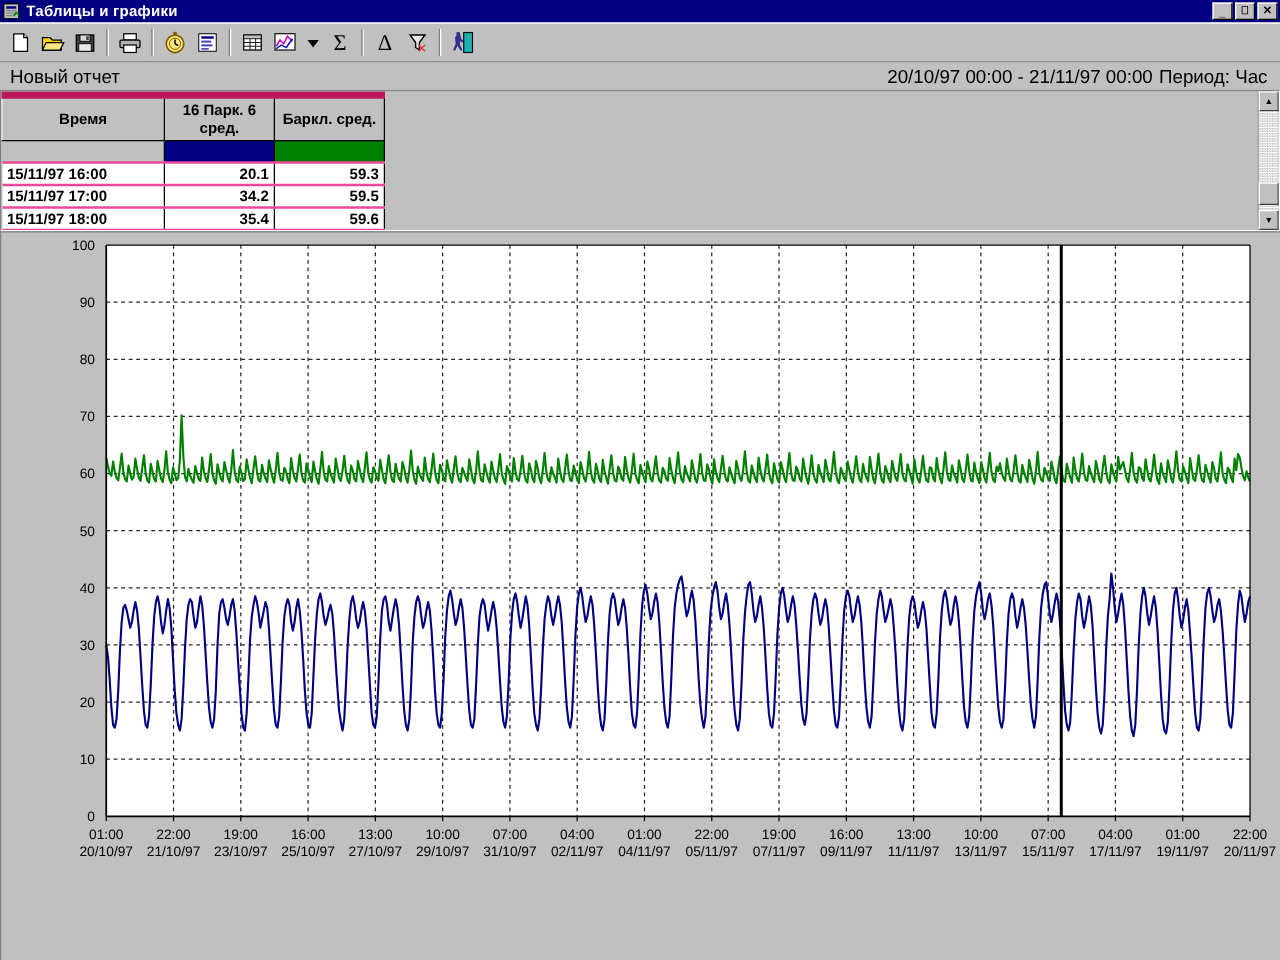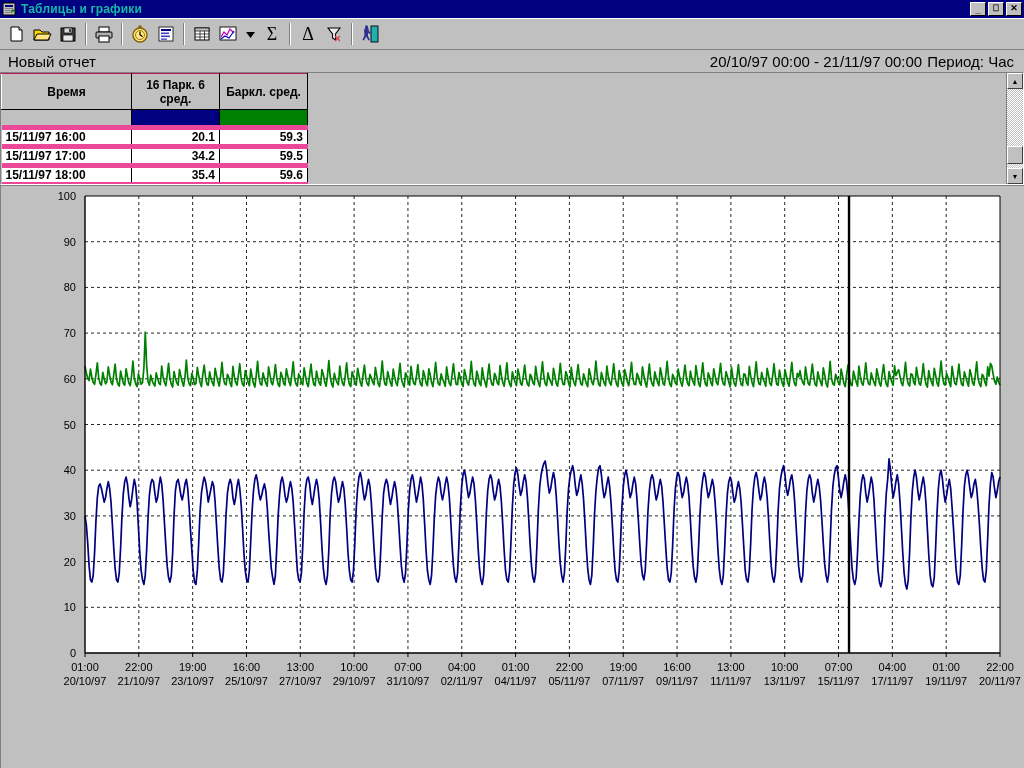--- a/index.html
+++ b/index.html
@@ -27,21 +27,21 @@
     padding: 0 2px 0 2px;
     flex: 0 0 18px;
   }
   .title-icon {
     width: 16px; height: 14px;
     margin-right: 3px;
     position: relative;
     flex: 0 0 16px;
   }
   .title-text {
-    color: #14b8a6;
+    color: #ffffff;
     font-size: 12px;
     font-weight: bold;
     letter-spacing: 0.2px;
     flex: 1 1 auto;
     white-space: nowrap;
     overflow: hidden;
   }
   .win-btns { display: flex; gap: 2px; align-items: center; }
   .win-btn {
     width: 16px; height: 14px;
@@ -144,21 +144,21 @@
     border-collapse: collapse;
     font-size: 12px;
     font-weight: bold;
     font-family: "Liberation Sans", sans-serif;
     table-layout: fixed;
   }
   table.rpt th {
     background: #c0c0c0;
     border-right: 1px solid #000000;
     border-bottom: 1px solid #000000;
-    border-top: 1px solid #be185d;
+    border-top: 6px solid #be185d;
     font-size: 12px;
     font-weight: bold;
     text-align: center;
     padding: 1px 4px;
     height: 36px;
     vertical-align: middle;
     line-height: 14px;
     color: #000;
   }
   table.rpt th.time-col { width: 130px; border-left: 1px solid #ffffff;}
@@ -166,21 +166,21 @@
   .colorbar-row td {
     height: 5px;
     padding: 0;
     border-right: 1px solid #000000;
     border-bottom: 1px solid #000000;
   }
   .colorbar-row td.blank { background: #c0c0c0; border-right: 1px solid #000; }
   table.rpt td {
     background: #ffffff;
     border-right: 1px solid #000000;
-    border-bottom: 5px solid #ec4899;
+    border-bottom: 2px solid #ec4899;
     font-size: 12px;
     font-weight: bold;
     padding: 0px 4px;
     height: 18px;
     color: #000;
     white-space: nowrap;
   }
   table.rpt td.t { text-align: left; letter-spacing: 0px; }
   table.rpt td.n { text-align: right; }
 

